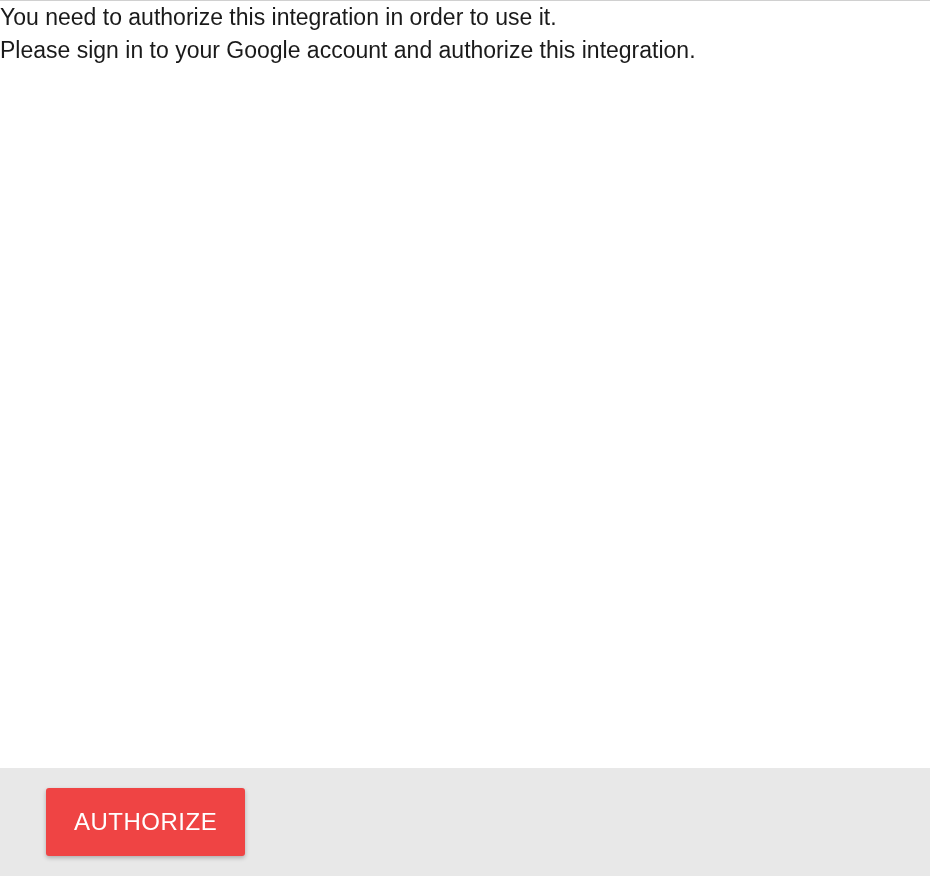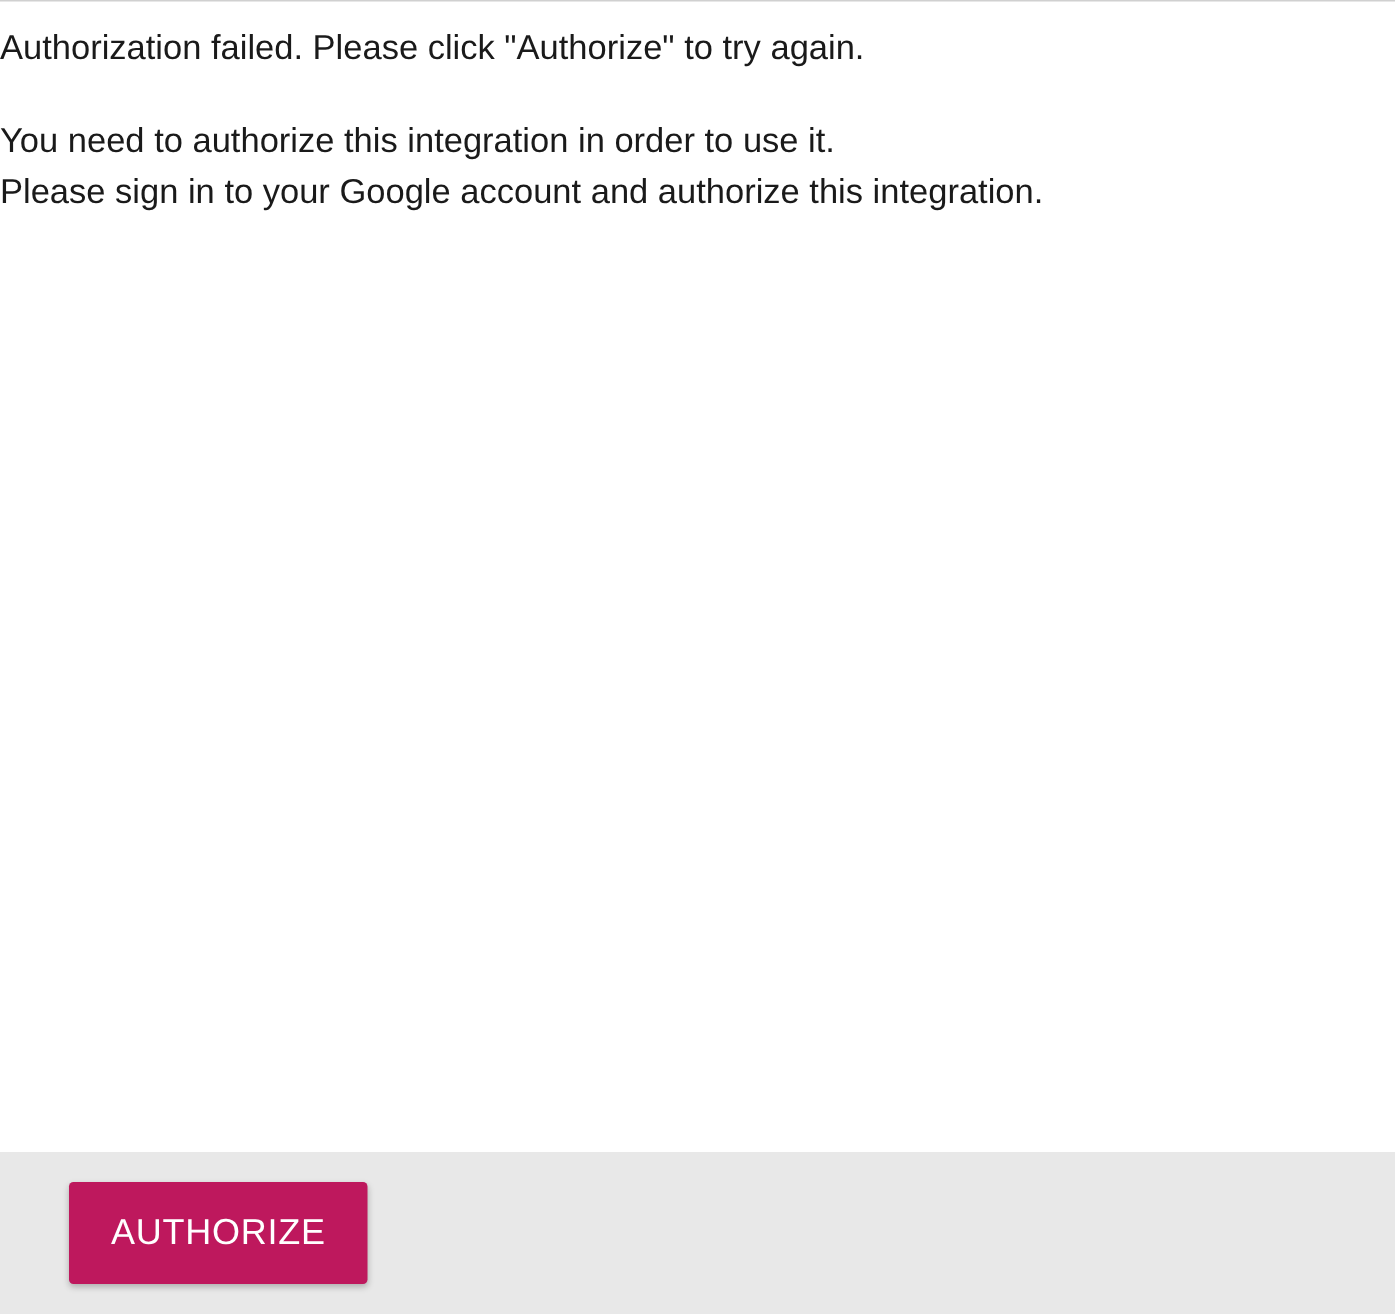--- a/index.html
+++ b/index.html
@@ -49,39 +49,38 @@
       font-size: 23px;
       color: #1a1a1a;
       line-height: 1.45;
     }
     .footer {
       background: #e8e8e8;
       padding: 20px 0 20px 46px;
       width: 100%;
     }
     .authorize-button {
-      background: #be185d;
+      background: #ef4444;
       color: #ffffff;
       border: none;
       font-size: 24px;
       font-weight: 400;
       letter-spacing: 0.5px;
       padding: 20px 28px;
       cursor: pointer;
       border-radius: 3px;
       box-shadow: 0 2px 4px rgba(0,0,0,0.25);
       font-family: inherit;
     }
   </style>
 </head>
 <body>
 
 <div class="top-divider"></div>
 
 <div class="content">
-  <p class="error-message">Authorization failed. Please click "Authorize" to try again.</p>
   <p class="description">You need to authorize this integration in order to use it.</p>
   <p class="instruction">Please sign in to your Google account and authorize this integration.</p>
 </div>
 
 <div class="footer">
   <button class="authorize-button">AUTHORIZE</button>
 </div>
 
 </body></html>

